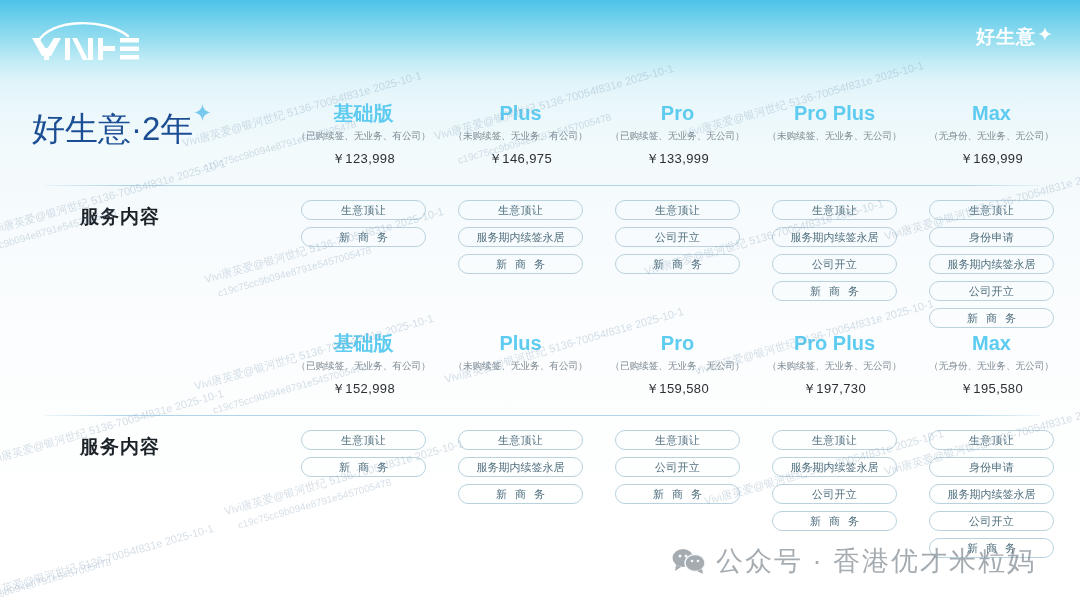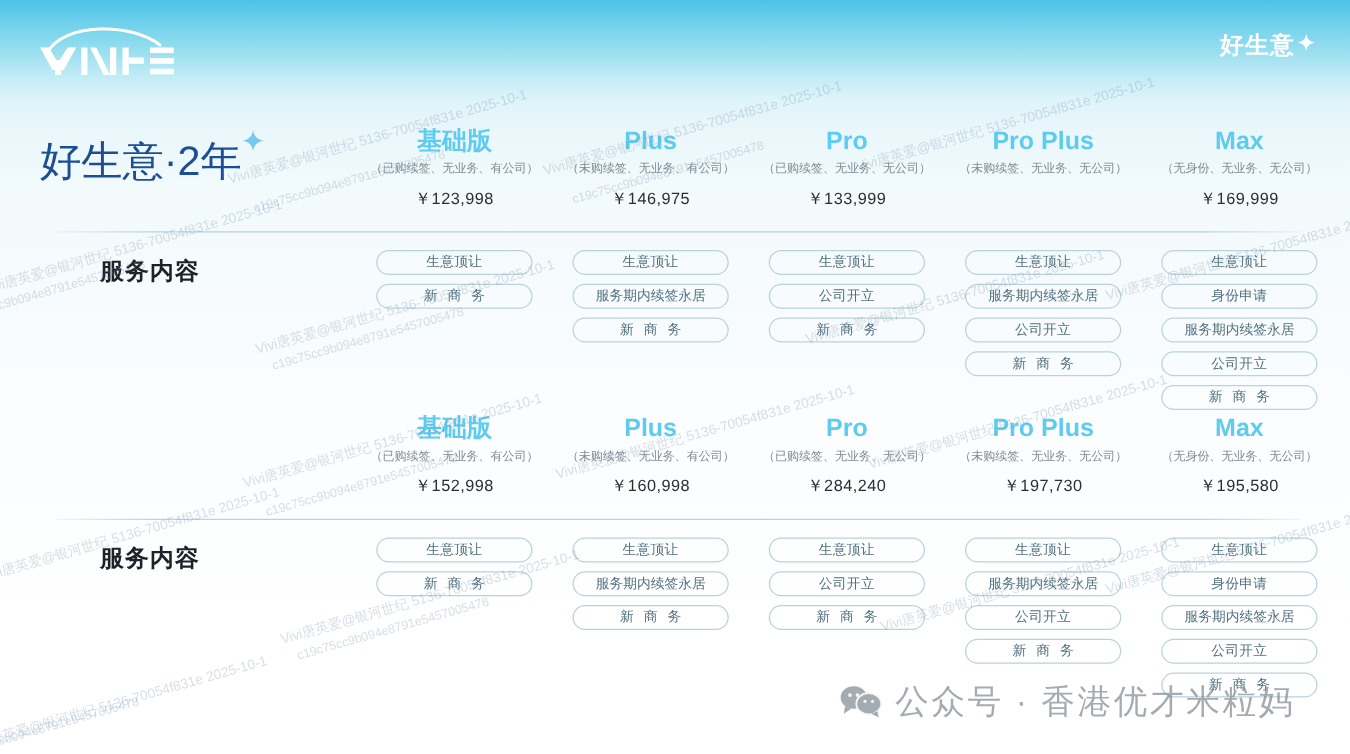--- a/index.html
+++ b/index.html
@@ -317,26 +317,25 @@
 
       <div class="cols">
         <div class="col">
           <div class="cname">基础版</div>
           <div class="cdesc">（已购续签、无业务、有公司）</div>
           <div class="cprice">￥152,998</div>
         </div>
         <div class="col">
           <div class="cname">Plus</div>
           <div class="cdesc">（未购续签、无业务、有公司）</div>
-          <div class="cprice">￥160,998</div>
         </div>
         <div class="col">
           <div class="cname">Pro</div>
           <div class="cdesc">（已购续签、无业务、无公司）</div>
-          <div class="cprice">￥284,240</div>
+          <div class="cprice">￥159,580</div>
         </div>
         <div class="col">
           <div class="cname">Pro Plus</div>
           <div class="cdesc">（未购续签、无业务、无公司）</div>
           <div class="cprice">￥197,730</div>
         </div>
         <div class="col">
           <div class="cname">Max</div>
           <div class="cdesc">（无身份、无业务、无公司）</div>
           <div class="cprice">￥195,580</div>

